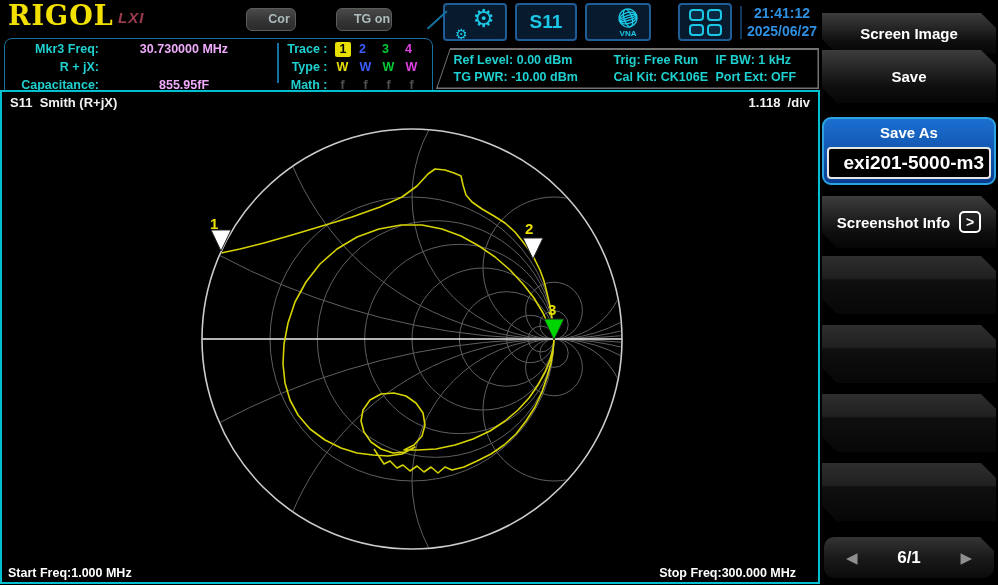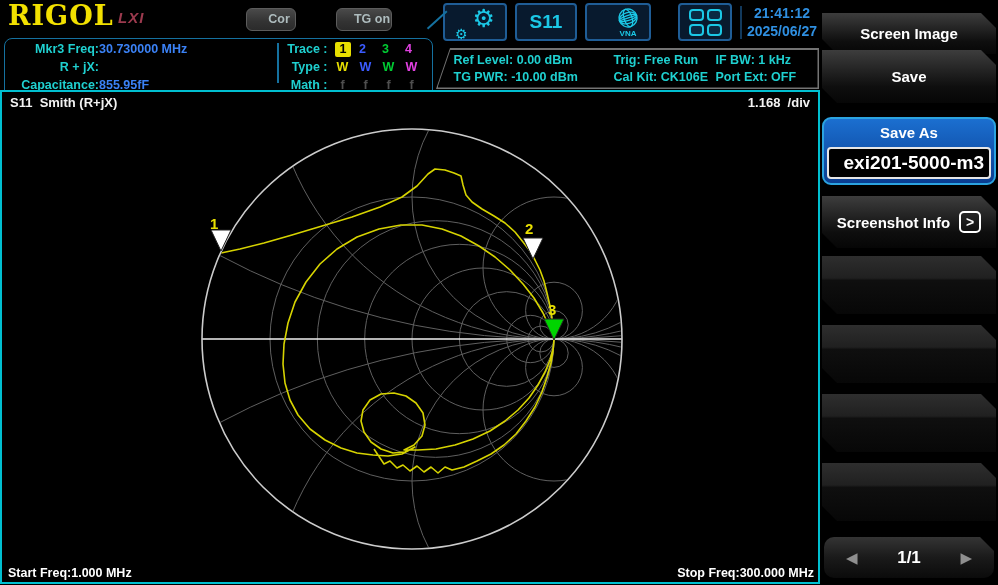--- a/index.html
+++ b/index.html
@@ -37,21 +37,21 @@
   #clock-div { left:740px; top:6px; width:2px; height:33px; background:#12395c; }
   #clock { left:745px; top:4px; width:74px; text-align:center; color:#2f8fe0;
            font-size:14px; font-weight:bold; line-height:18px; white-space:pre; }
 
   
   #panel1 { left:4px; top:32px; width:429px; height:72px; border:1.5px solid #15719f;
             border-radius:8px; background:#000;margin-top:6px; }
   .mkr-rows { position:absolute; left:2px; top:1px; width:268px; }
   .mkr-row { display:flex; height:18px; align-items:center; }
   .mkr-label { width:92px; text-align:right; color:#1fd0d0; font-size:12.5px; font-weight:bold; white-space:pre; }
-  .mkr-value { flex:1; text-align:left; padding-right:6px; color:#3b82f6; font-size:12.5px; font-weight:bold; white-space:nowrap; }
+  .mkr-value { flex:1; text-align:center; padding-right:6px; color:#f0abfc; font-size:12.5px; font-weight:bold; white-space:nowrap; }
   #p1-divider { position:absolute; left:272px; top:4px; width:1.5px; height:40px; background:#15719f; }
   .trace-table { position:absolute; left:278px; top:1px; width:148px; }
   .tt-row { display:flex; height:18px; align-items:center; }
   .tt-label { width:48px; text-align:right; color:#1fd0d0; font-size:12.5px; font-weight:bold; white-space:pre; }
   .tt-cell { width:23px; text-align:center; font-size:12.5px; font-weight:bold; }
   .tt-cell.active-num { margin-left:4px; width:16px; height:15px; line-height:15px; border-radius:2px; }
   .tt-math { color:#4f4f4f; }
   #diag-accent { left:424px; top:19px; width:26px; height:1.5px; background:#15719f;
                  transform:rotate(-42deg); }
   #panel2-outer { left:436px; top:48px; width:383px; height:41px; background:#737373;
@@ -59,21 +59,21 @@
   #panel2 { position:absolute; left:1.5px; top:1.5px; width:380px; height:38px; background:#000;
             clip-path:polygon(13px 0, 100% 0, 100% 100%, 0 100%); }
   .status-item { position:absolute; color:#1fd0d0; font-size:12.5px; font-weight:bold; white-space:nowrap; }
 
   
   #chart { left:0; top:90px; width:820px; height:494px; border:2px solid #00bfd0; background:#000; }
   #chart-title { position:absolute; left:8px; top:3px; color:#f2f2f2; font-size:13px; font-weight:bold; white-space:pre; }
   #chart-scale { position:absolute; right:8px; top:3px; color:#f2f2f2; font-size:13px; font-weight:bold; white-space:pre; }
   #smith-svg { position:absolute; left:0; top:0; width:816px; height:490px; }
   #start-freq { position:absolute; left:6px; bottom:2px; color:#fff; font-size:12.5px; font-weight:bold; }
-  #stop-freq { position:absolute; right:4px; bottom:2px; color:#fff; font-size:12.5px; font-weight:bold; }
+  #stop-freq { position:absolute; right:22px; bottom:2px; color:#fff; font-size:12.5px; font-weight:bold; }
 
   
   #sidebar { left:820px; top:0; width:178px; height:585px; background:#000; }
   .sbtn { position:absolute; left:2px; width:174px; color:#fff; font-size:15px; font-weight:bold;
           display:flex; align-items:center; justify-content:center;
           background:linear-gradient(180deg,#3d3d3d 0%,#222 40%,#0e0e0e 70%,#060606 100%);
           clip-path:polygon(0 0, calc(100% - 15px) 0, 100% 15px, 100% 100%, 15px 100%, 0 calc(100% - 15px)); }
   .sbtn-empty { background:linear-gradient(180deg,#2e2e2e 0%,#202020 38%,#0f0f0f 42%,#070707 100%); }
   #btn-screenimage { top:13px; height:41px; }
   #btn-save { top:50px; height:53px; }
@@ -227,21 +227,21 @@
         <circle cx="410" cy="337" r="210" stroke="#cccccc" stroke-width="1.6" fill="none"></circle>
         <polyline points="219,251 238,247 262,241 290,233 320,224 350,215 378,205 400,195 415,184 426,172 433,167 443,168 452,171 459,174 461,183 464,193 470,200 480,207 492,214 503,221 513,230 521,240 528,249 533,258 538,268 542,279 545,291 548,304 550,317 551,328 552,338 551,347 548,358 543,370 536,383 527,396 516,408 503,419 488,429 471,437 453,443 434,447 416,448 402,448 412,443 420,434 423,423 421,411 414,401 404,394 392,391 379,392 368,398 361,408 359,419 362,430 369,440 379,447 391,451 403,450 413,445 400,452 386,454 371,453 355,451 339,446 323,438 308,427 296,413 288,398 283,381 281,362 282,342 286,321 293,300 304,280 318,262 335,247 355,235 377,227 399,223 420,223 440,227 459,234 477,244 493,255 508,268 521,282 532,296 541,311 547,324 551,334 552,338 551,349 549,361 545,375 540,390 533,405 524,419 514,432 502,443 489,452 475,459 462,465 450,468 443,465 436,471 429,465 422,470 415,464 408,469 401,463 395,466 388,459 382,462 376,453 372,447" stroke="#d6d300" stroke-width="1.6" fill="none" stroke-linejoin="round" clip-path="url(#discClip)"></polyline>
         <polygon points="209,228 229,228 219,249" fill="#ffffff" stroke="#222" stroke-width="1"></polygon>
         <text x="208" y="227" fill="#e8df00" font-size="15" font-weight="bold" font-family="Liberation Sans, sans-serif">1</text>
         <polygon points="521,236 541,236 531,257" fill="#ffffff" stroke="#222" stroke-width="1"></polygon>
         <text x="523" y="232" fill="#e8df00" font-size="15" font-weight="bold" font-family="Liberation Sans, sans-serif">2</text>
         <polygon points="542,317 562,317 552,338" fill="#00d400" stroke="#222" stroke-width="1"></polygon>
         <text x="546" y="313" fill="#e8df00" font-size="15" font-weight="bold" font-family="Liberation Sans, sans-serif">3</text>
       </svg>
     <div id="chart-title">S11  Smith (R+jX)</div>
-    <div id="chart-scale">1.168  /div</div>
+    <div id="chart-scale">1.118  /div</div>
     <div id="start-freq">Start Freq:1.000 MHz</div>
     <div id="stop-freq">Stop Freq:300.000 MHz</div>
   </div>
 
   <div id="sidebar" class="abs">
     <div id="btn-screenimage" class="sbtn">
       <span>Screen Image</span>
     </div>
     <div id="btn-save" class="sbtn">
       <span>Save</span>
@@ -253,18 +253,18 @@
     <div id="btn-info" class="sbtn">
       <span>Screenshot Info</span>
       <span class="chev-box">&gt;</span>
     </div>
     <div id="empty1" class="sbtn sbtn-empty"></div>
     <div id="empty2" class="sbtn sbtn-empty"></div>
     <div id="empty3" class="sbtn sbtn-empty"></div>
     <div id="empty4" class="sbtn sbtn-empty"></div>
     <div id="pagenav">
       <span class="nav-arrow">◀</span>
-      <span id="page-label">1/1</span>
+      <span id="page-label">6/1</span>
       <span class="nav-arrow">▶</span>
     </div>
   </div>
 
 </div>
 
 </body></html>

